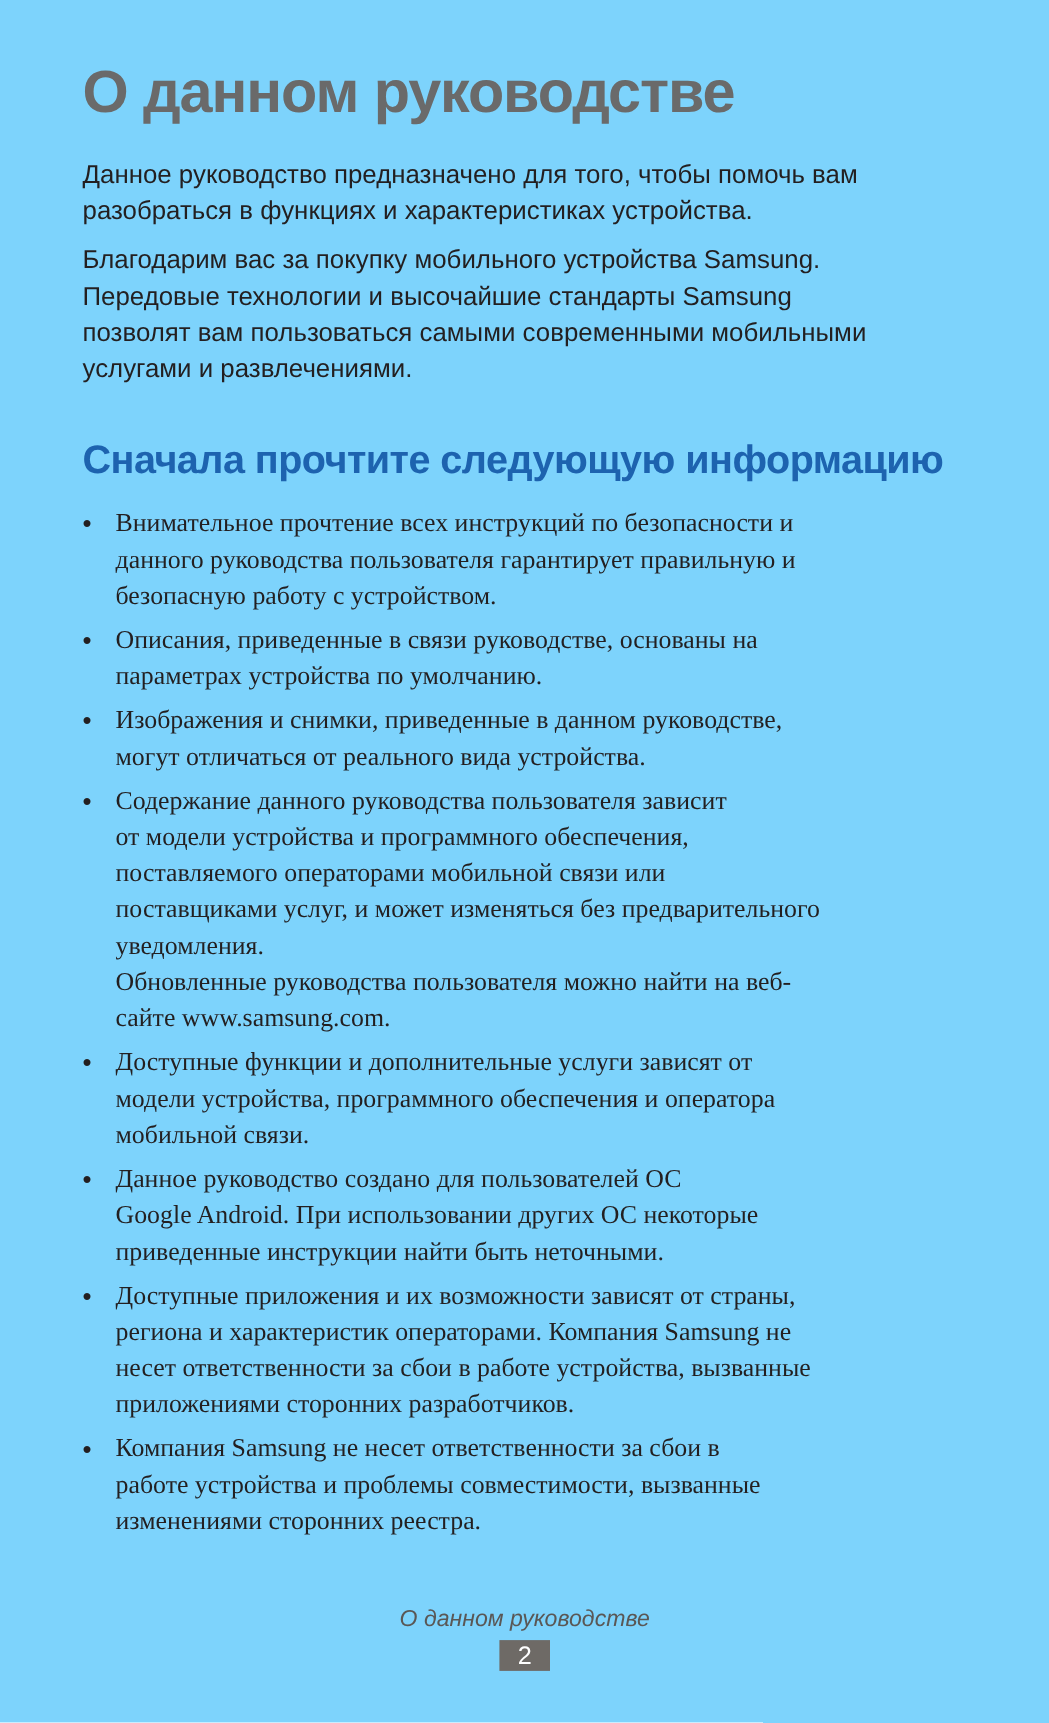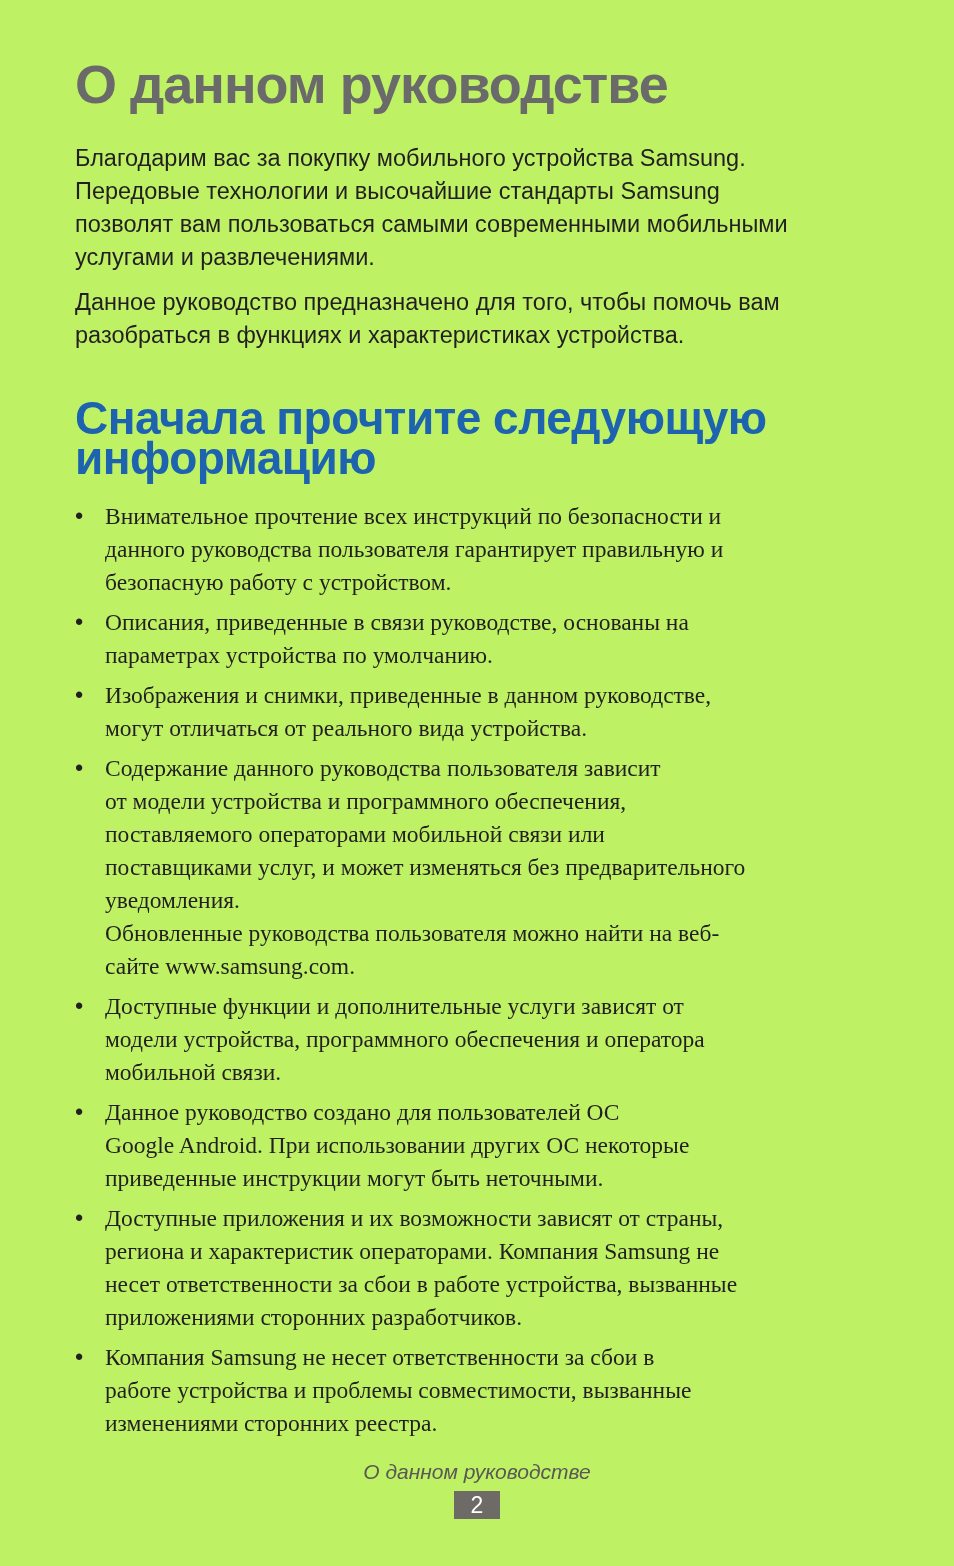--- a/index.html
+++ b/index.html
@@ -4,21 +4,21 @@
 <style>
   html, body {
     margin: 0;
     padding: 0;
     background: #ffffff;
   }
   .page {
     position: relative;
     width: 954px;
     height: 1566px;
-    background: #bef264;
+    background: #7dd3fc;
     font-family: "Liberation Sans", sans-serif;
     color: #231f20;
     overflow: hidden;
     box-sizing: border-box;
     padding: 56px 70px 0 75px;
   }
   h1.page-title {
     margin: 0 0 30px 0;
     font-size: 54px;
     line-height: 56px;
@@ -28,21 +28,21 @@
   }
   p.intro {
     margin: 0 0 12px 0;
     font-size: 23.5px;
     line-height: 33px;
     white-space: pre-line;
     color: #231f20;
   }
   h2.section-heading {
     margin: 46px 0 22px 0;
-    font-size: 46px;
+    font-size: 36px;
     line-height: 40px;
     font-weight: bold;
     letter-spacing: -0.5px;
     color: #1d63af;
   }
   ul.bullets {
     margin: 0;
     padding: 0;
     list-style: none;
   }
@@ -88,26 +88,26 @@
     text-align: center;
   }
 </style>
 </head>
 <body>
 
 <div class="page">
 
   <h1 class="page-title">О данном руководстве</h1>
 
+  <p class="intro">Данное руководство предназначено для того, чтобы помочь вам
+разобраться в функциях и характеристиках устройства.</p>
   <p class="intro">Благодарим вас за покупку мобильного устройства Samsung.
 Передовые технологии и высочайшие стандарты Samsung
 позволят вам пользоваться самыми современными мобильными
 услугами и развлечениями.</p>
-  <p class="intro">Данное руководство предназначено для того, чтобы помочь вам
-разобраться в функциях и характеристиках устройства.</p>
 
   <h2 class="section-heading">Сначала прочтите следующую информацию</h2>
 
   <ul class="bullets">
     <li>
       <span class="dot">•</span>
       <span class="bullet-text">Внимательное прочтение всех инструкций по безопасности и
 данного руководства пользователя гарантирует правильную и
 безопасную работу с устройством.</span>
     </li>
@@ -134,21 +134,21 @@
     <li>
       <span class="dot">•</span>
       <span class="bullet-text">Доступные функции и дополнительные услуги зависят от
 модели устройства, программного обеспечения и оператора
 мобильной связи.</span>
     </li>
     <li>
       <span class="dot">•</span>
       <span class="bullet-text">Данное руководство создано для пользователей ОС
 Google Android. При использовании других ОС некоторые
-приведенные инструкции могут быть неточными.</span>
+приведенные инструкции найти быть неточными.</span>
     </li>
     <li>
       <span class="dot">•</span>
       <span class="bullet-text">Доступные приложения и их возможности зависят от страны,
 региона и характеристик операторами. Компания Samsung не
 несет ответственности за сбои в работе устройства, вызванные
 приложениями сторонних разработчиков.</span>
     </li>
     <li>
       <span class="dot">•</span>

